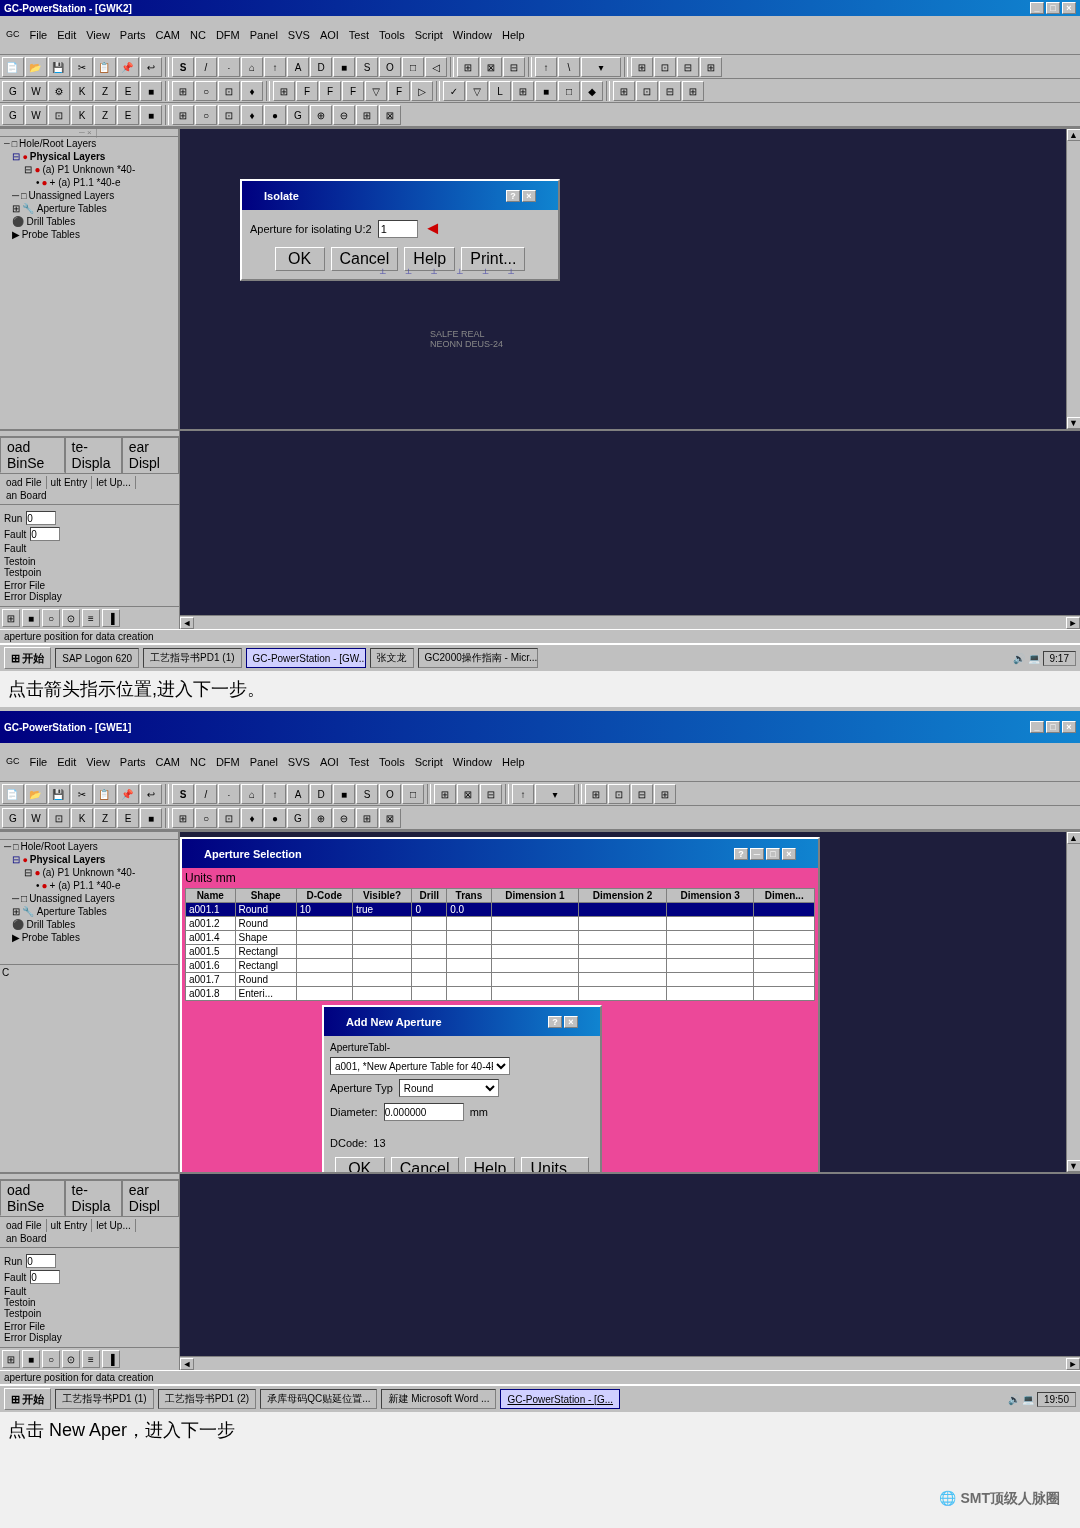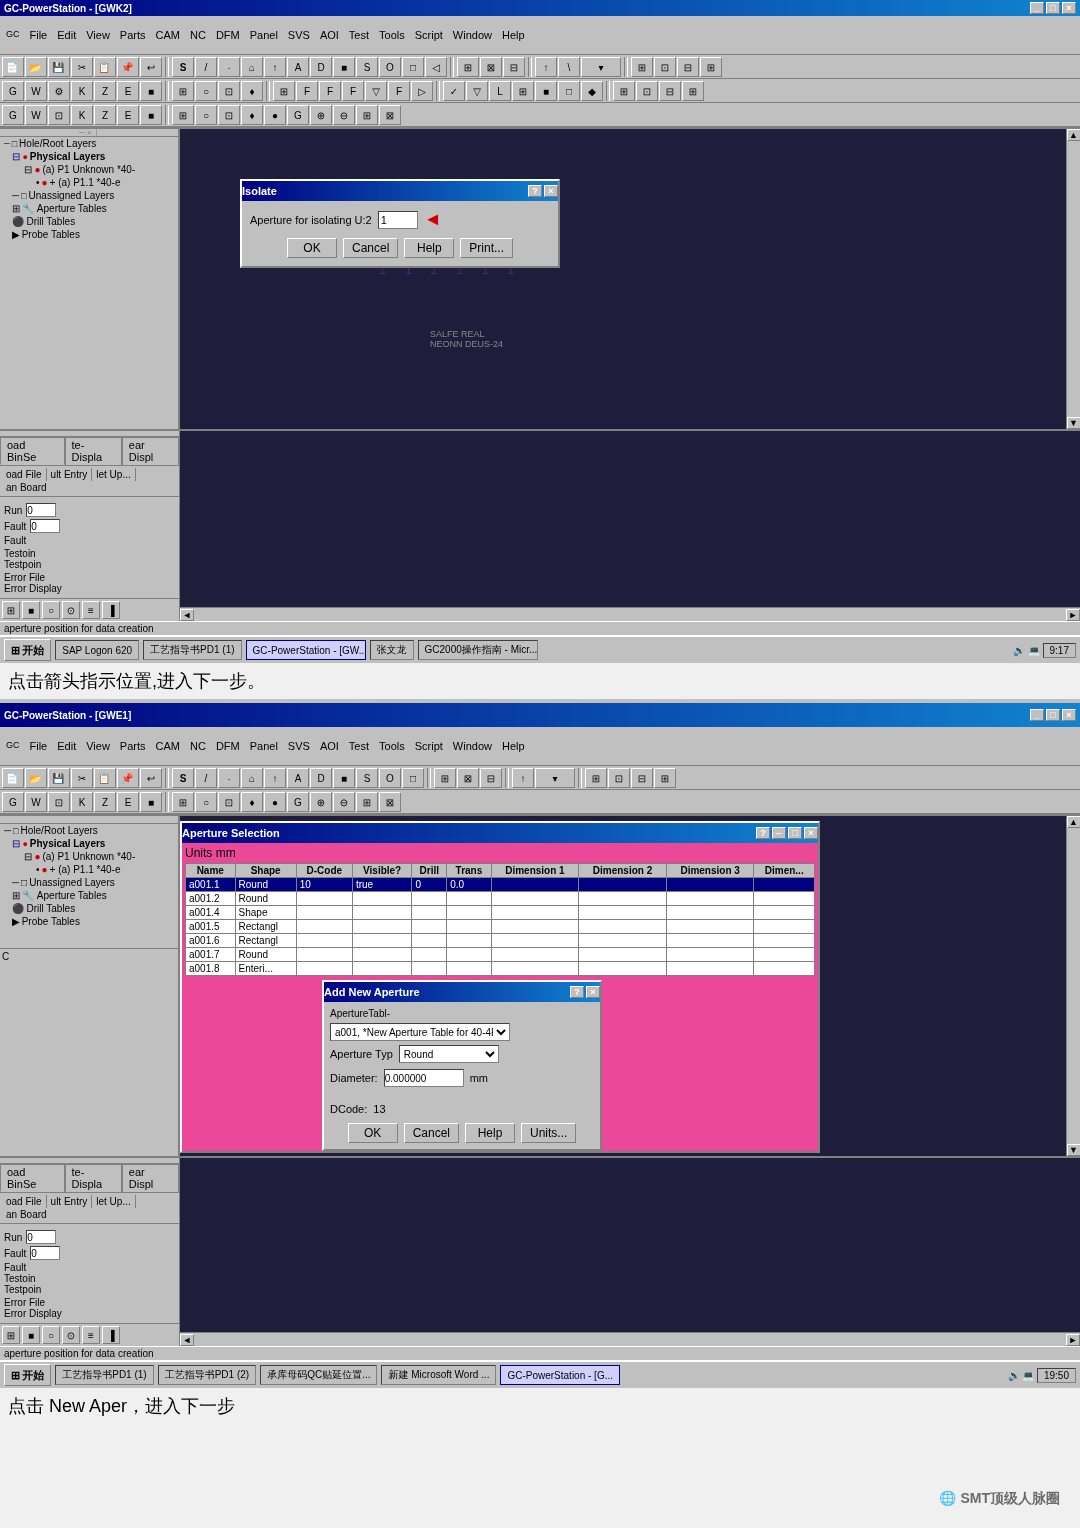--- a/index.html
+++ b/index.html
@@ -17,27 +17,27 @@
     .toolbar { background: #c0c0c0; border-bottom: 1px solid #808080; padding: 2px; display: flex; align-items: center; gap: 1px; flex-wrap: wrap; min-height: 24px; }
     .toolbar-btn { width: 22px; height: 20px; background: #c0c0c0; border: 1px solid #fff; border-right-color: #808080; border-bottom-color: #808080; display: flex; align-items: center; justify-content: center; cursor: pointer; font-size: 10px; }
     .toolbar-sep { width: 4px; height: 20px; border-left: 1px solid #808080; border-right: 1px solid #fff; margin: 0 2px; }
     .tree-item { padding: 1px 4px; cursor: pointer; display: flex; align-items: center; gap: 2px; }
     .tree-indent1 { padding-left: 12px; }
     .tree-indent2 { padding-left: 24px; }
     .tree-indent3 { padding-left: 36px; }
 
     
     .dialog { background: #c0c0c0; border: 2px solid #fff; border-right-color: #808080; border-bottom-color: #808080; position: absolute; }
-    .dialog-title { background: linear-gradient(to right, #000080, #1084d0); color: white; padding: 2px 0; font-size: 11px; font-weight: bold; display: flex; justify-content: space-between; align-items: center; height: 20px; }
+    .dialog-title { background: linear-gradient(to right, #000080, #1084d0); color: white; padding: 2px 22px; font-size: 11px; font-weight: bold; display: flex; justify-content: space-between; align-items: center; height: 29px; }
     .dialog-body { padding: 8px; }
     .dialog-row { display: flex; align-items: center; gap: 6px; margin-bottom: 6px; font-size: 11px; }
     .dialog-input { border: 1px solid #808080; border-top-color: #404040; border-left-color: #404040; background: white; height: 18px; width: 60px; padding: 1px 2px; font-size: 11px; }
     .dialog-buttons { display: flex; gap: 6px; justify-content: center; margin-top: 8px; }
-    .win95-button { background: #c0c0c0; border: 1px solid #fff; border-right-color: #808080; border-bottom-color: #808080; padding: 2px 8px; min-width: 50px; cursor: pointer; font-size: 12px; text-align: center; }
-    .tab { padding: 1px 6px; font-size: 11px; border: 1px solid #808080; border-bottom: none; background: #c0c0c0; cursor: pointer; }
+    .win95-button { background: #c0c0c0; border: 1px solid #fff; border-right-color: #808080; border-bottom-color: #808080; padding: 2px 8px; min-width: 50px; cursor: pointer; font-size: 16px; text-align: center; }
+    .tab { padding: 1px 6px; font-size: 14px; border: 1px solid #808080; border-bottom: none; background: #c0c0c0; cursor: pointer; }
     .tab.active { background: #c0c0c0; border-bottom: 1px solid #c0c0c0; z-index: 1; }
 
     .form-row { display: flex; align-items: center; gap: 4px; margin: 2px 0; font-size: 10px; }
     .small-input { border: 1px solid #808080; border-top-color: #404040; border-left-color: #404040; background: white; height: 14px; width: 30px; font-size: 10px; }
 
     .statusbar { background: #c0c0c0; border-top: 1px solid #fff; padding: 1px 4px; font-size: 10px; display: flex; gap: 4px; }
 
     
     .taskbar { background: #c0c0c0; border-top: 2px solid #fff; height: 28px; display: flex; align-items: center; padding: 2px 4px; gap: 4px; }
     .start-btn { background: #c0c0c0; border: 1px solid #fff; border-right-color: #808080; border-bottom-color: #808080; padding: 2px 6px; font-weight: bold; font-size: 11px; cursor: pointer; height: 22px; display: flex; align-items: center; gap: 2px; }
@@ -376,21 +376,21 @@
       <div class="taskbar-clock">9:17</div>
     </div>
   </div>
 
   <div class="instruction-text">
     <span>点击箭头指示位置,进入下一步。</span>
   </div>
 
   <div style="margin-top:4px;background:#c0c0c0;">
 
-    <div class="win95-titlebar" style="height:24px;font-size:10px;">
+    <div class="win95-titlebar" style="height:32px;font-size:10px;">
       <span>GC-PowerStation - [GWE1]</span>
       <div class="win95-titlebar-buttons">
         <div class="win95-btn-small">_</div>
         <div class="win95-btn-small">□</div>
         <div class="win95-btn-small">×</div>
       </div>
     </div>
 
     <div class="menu-bar">
       <span class="menu-item" style="font-size:9px;">GC</span>
@@ -746,21 +746,21 @@
 
   <div class="taskbar" style="height:28px;">
     <button class="start-btn">
       <span>⊞</span>
       <span>开始</span>
     </button>
     <div class="taskbar-item">工艺指导书PD1 (1)</div>
     <div class="taskbar-item">工艺指导书PD1 (2)</div>
     <div class="taskbar-item">承库母码QC贴延位置...</div>
     <div class="taskbar-item">新建 Microsoft Word ...</div>
-    <div class="taskbar-item" style="background:#d0d0ff;border:1px solid #000080;">GC-PowerStation - [G...</div>
+    <div class="taskbar-item" style="background:#d0d0ff;border:1px solid #000080;text-decoration:underline;">GC-PowerStation - [G...</div>
     <div class="taskbar-tray">
       <span style="font-size:10px;">🔊</span>
       <span style="font-size:10px;">💻</span>
       <div class="taskbar-clock">19:50</div>
     </div>
   </div>
 
   <div class="bottom-instruction">
     <span>点击 New Aper，进入下一步</span>
   </div>

